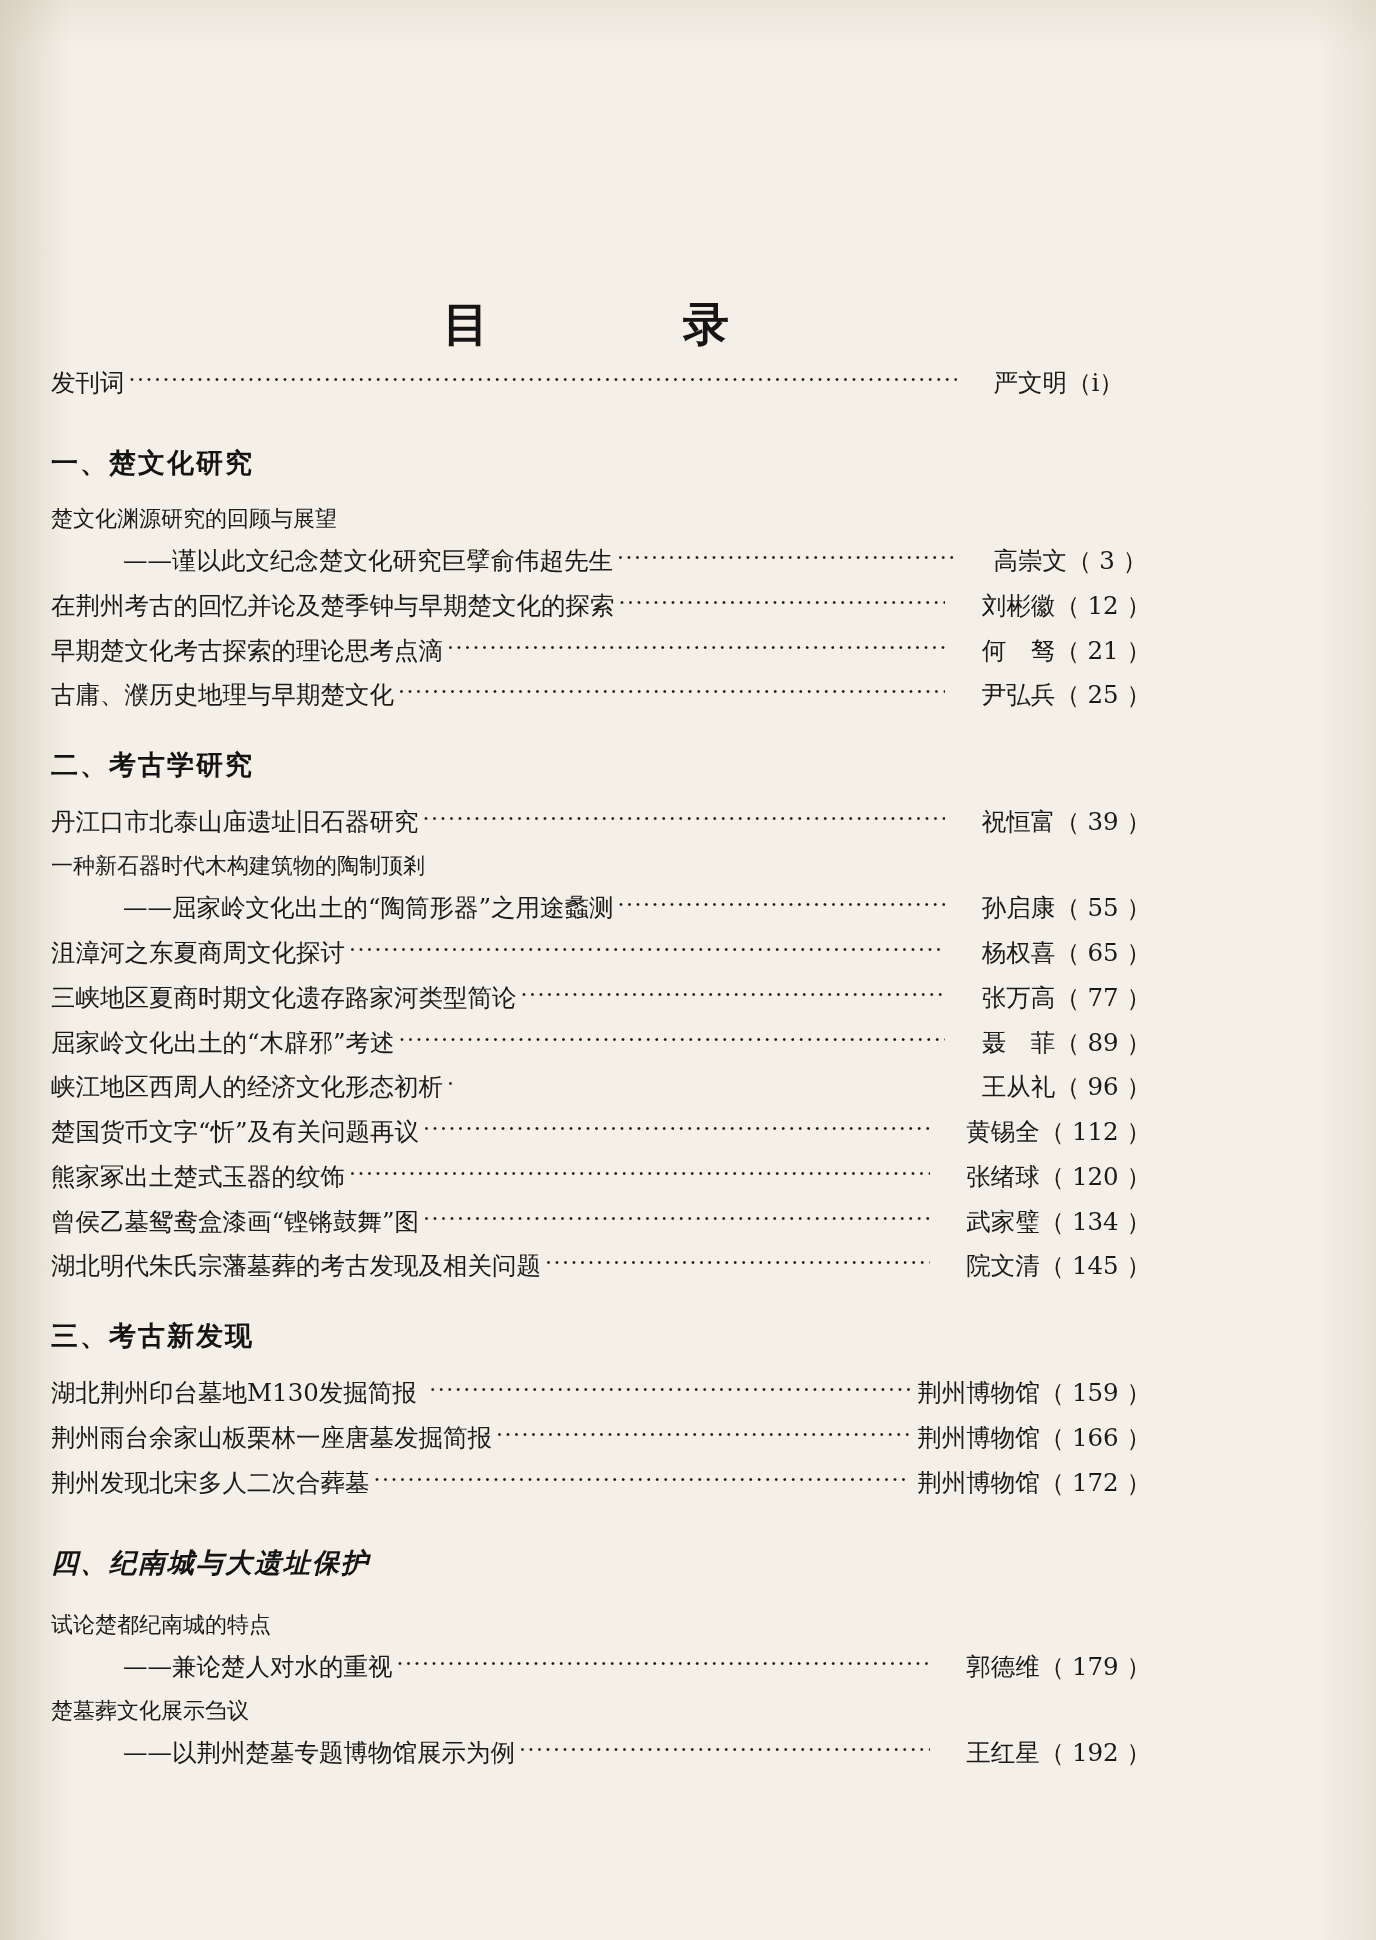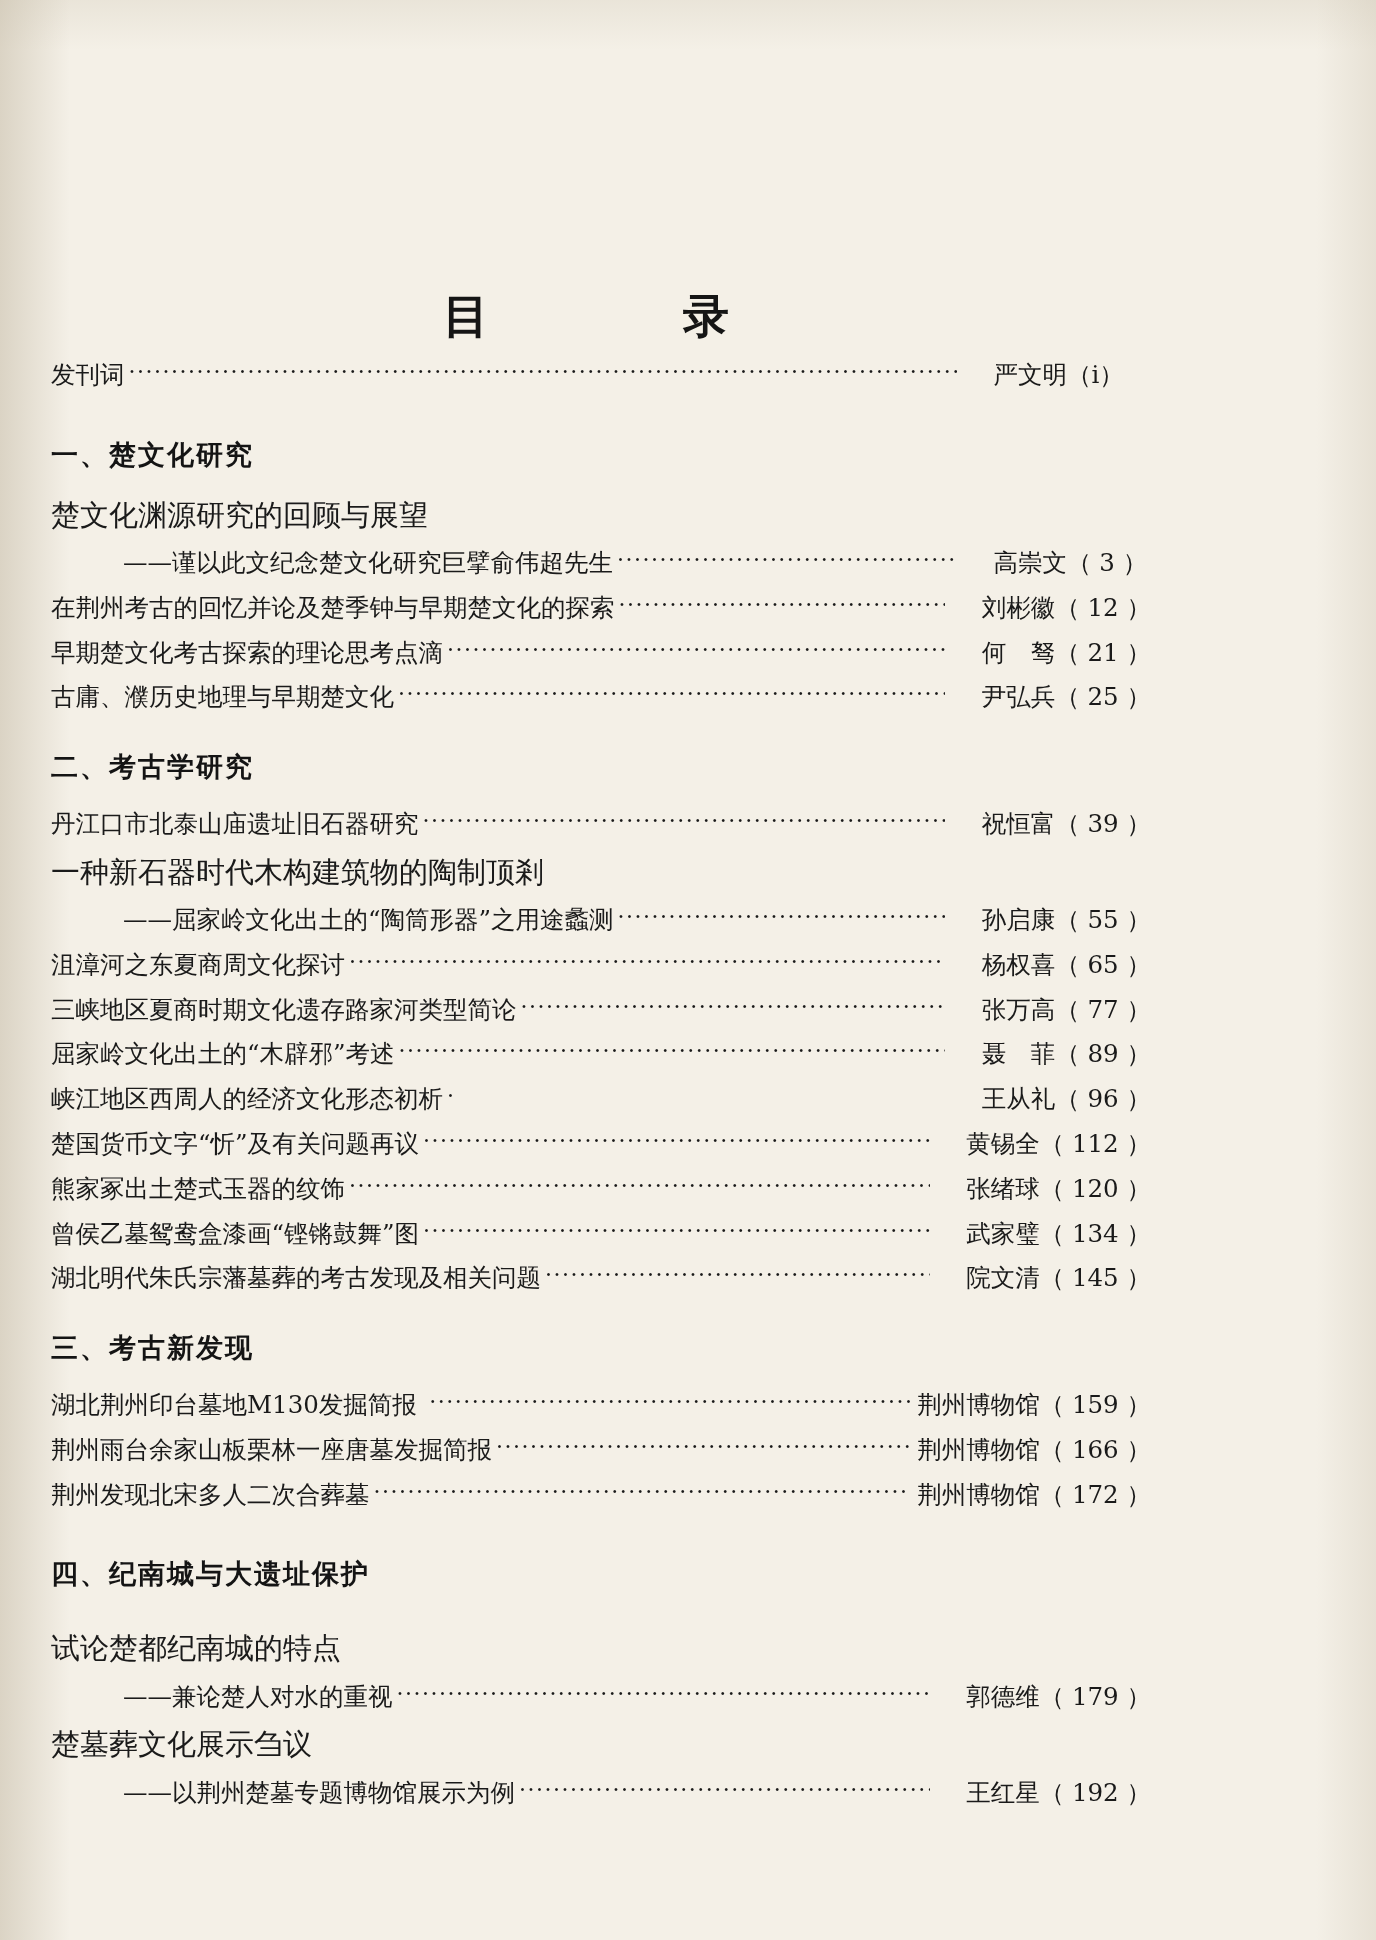--- a/index.html
+++ b/index.html
@@ -20,21 +20,21 @@
     inset: 0;
     background:
       linear-gradient(90deg, rgba(198,188,168,0.55) 0px, rgba(243,239,230,0) 70px),
       linear-gradient(270deg, rgba(205,196,178,0.35) 0px, rgba(243,239,230,0) 60px),
       linear-gradient(180deg, rgba(210,202,184,0.30) 0px, rgba(243,239,230,0) 50px),
       #f4f0e7;
   }
   .content {
     position: absolute;
     left: 0;
-    top: 8px;
+    top: 16px;
     width: 1172px;
   }
   .title {
     text-align: center;
     font-size: 46px;
     letter-spacing: 34px;
     font-weight: 700;
     color: #151515;
     margin: 278px 0 0 0;
     padding-left: 34px;
@@ -48,21 +48,21 @@
   .section-head {
     text-align: left;
     font-size: 27px;
     font-weight: 700;
     color: #141414;
     letter-spacing: 2px;
     margin: 34px 0 22px 0;
     padding-right: 90px;
   }
   .section-head.sec-1 { margin-top: 44px; }
-  .section-head.sec-4 { margin-top: 44px; margin-bottom: 36px; }
+  .section-head.sec-4 { margin-top: 44px; margin-bottom: 28px; font-style: italic; }
 
   .entry {
     display: flex;
     align-items: flex-start;
     font-size: 24.5px;
     color: #1a1a1a;
     line-height: 1.42;
     margin: 10px 0;
     white-space: nowrap;
   }
@@ -86,21 +86,21 @@
     padding-left: 6px;
   }
   .entry .pg {
     flex: 0 0 auto;
     text-align: right;
   }
   .subline {
     padding-left: 72px;
   }
   .plain {
-    font-size: 29px;
+    font-size: 22px;
     color: #1a1a1a;
     line-height: 1.42;
     margin: 10px 0 0 0;
     white-space: nowrap;
   }
   .author-cell {
     display: inline-block;
     min-width: 104px;
     text-align: right;
   }

